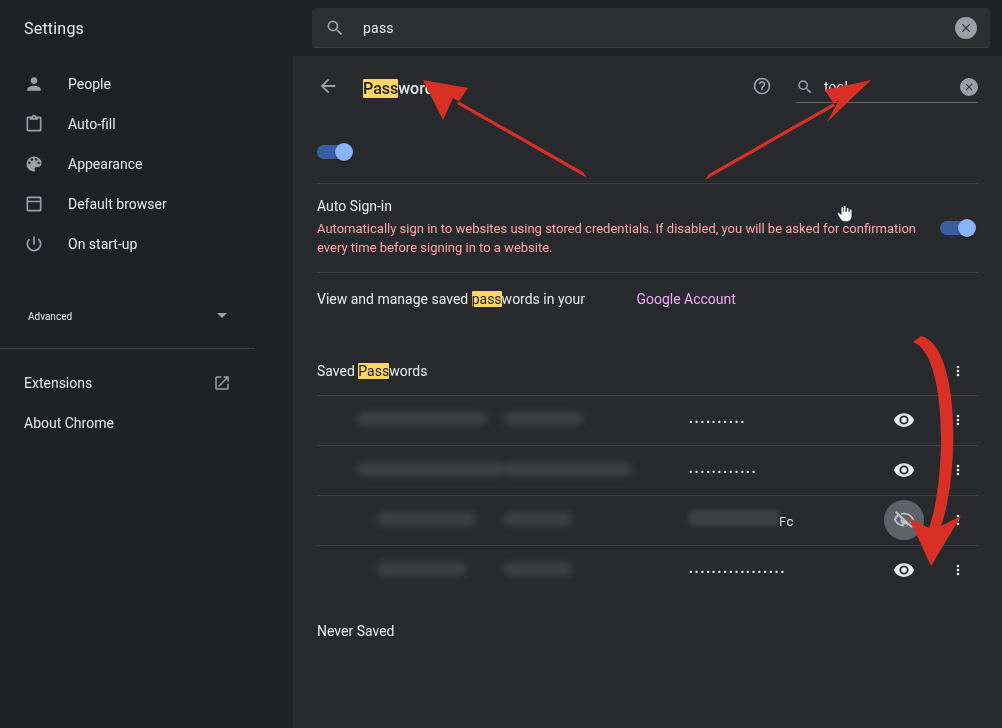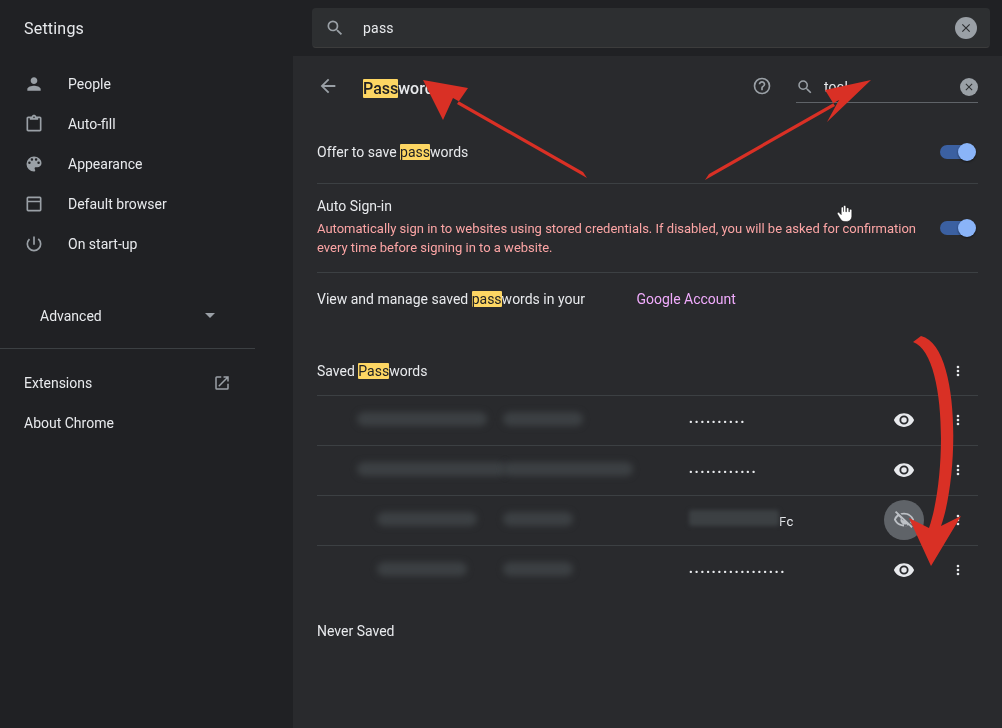--- a/index.html
+++ b/index.html
@@ -14,21 +14,21 @@
   .topbar .searchbox .s-text { flex:1; font-size:14px; color:#e8eaed; letter-spacing:0.2px; }
   .topbar .searchbox .clear-circle { width:22px; height:22px; border-radius:50%; background:#9aa0a6; display:flex; align-items:center; justify-content:center; }
   .topbar .searchbox .clear-circle svg { width:14px; height:14px; fill:#2d2f31; }
 
   .main { flex:1; display:flex;gap:37px; }
 
   
   .sidebar { width:256px; background:#202124; padding-top:8px; border-right:1px solid transparent; }
   .nav-item { display:flex; align-items:center; height:40px; padding-left:24px; gap:24px; cursor:default; font-size:14px; color:#e8eaed; }
   .nav-item svg { width:20px; height:20px; fill:#9aa0a6; }
-  .advanced-row { display:flex; align-items:center; height:48px; padding:0 40px; margin-top:28px; font-size:14px; color:#e8eaed; justify-content:space-between;}
+  .advanced-row { display:flex; align-items:center; height:48px; padding:0 28px; margin-top:28px; font-size:10px; color:#e8eaed; justify-content:space-between;}
   .advanced-row svg { width:10px; height:10px; fill:#9aa0a6; }
   .sidebar .sep { height:1px; background:#3c4043; margin:8px 0 14px 0; }
   .side-link { display:flex; align-items:center; height:40px; padding:0 24px; font-size:14px; color:#e8eaed; justify-content:space-between; }
   .side-link svg { width:18px; height:18px; fill:#9aa0a6; }
 
   
   .content { flex:1; background:#292a2d; position:relative; overflow:hidden; }
   .pagehead { display:flex; align-items:center; height:64px; padding:0 24px; }
   .pagehead .back svg { width:22px; height:22px; fill:#9aa0a6; }
   .pagehead .ptitle { margin-left:24px; font-size:16px; font-weight:500; }
@@ -179,23 +179,20 @@
         <div class="clear-circle">
           <svg viewBox="0 0 24 24">
               <path d="M19 6.41L17.59 5 12 10.59 6.41 5 5 6.41 10.59 12 5 17.59 6.41 19 12 13.41 17.59 19 19 17.59 13.41 12z"></path>
             </svg>
         </div>
       </div>
     </div>
 
     <div class="section">
       <div class="row">
-        <div class="label-col">
-          <div class="titletxt"><span>Offer to save </span><span class="hl">pass</span><span>words</span></div>
-        </div>
         <div class="toggle on">
             <div class="knob"></div>
           </div>
       </div>
 
       <div class="row">
         <div class="label-col">
           <div class="titletxt">Auto Sign-in</div>
           <div class="desc">Automatically sign in to websites using stored credentials. If disabled, you will be asked for confirmation every time before signing in to a website.</div>
         </div>

